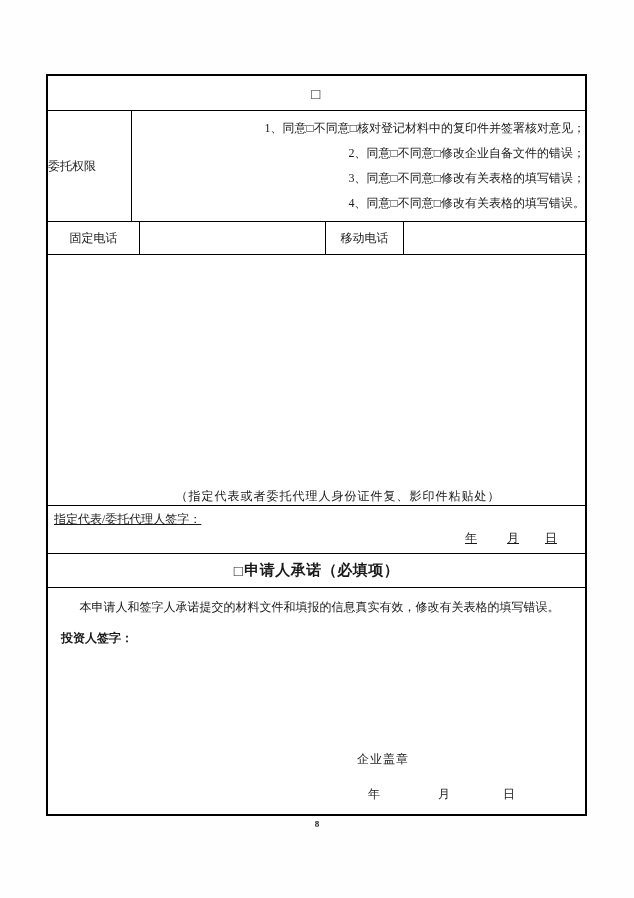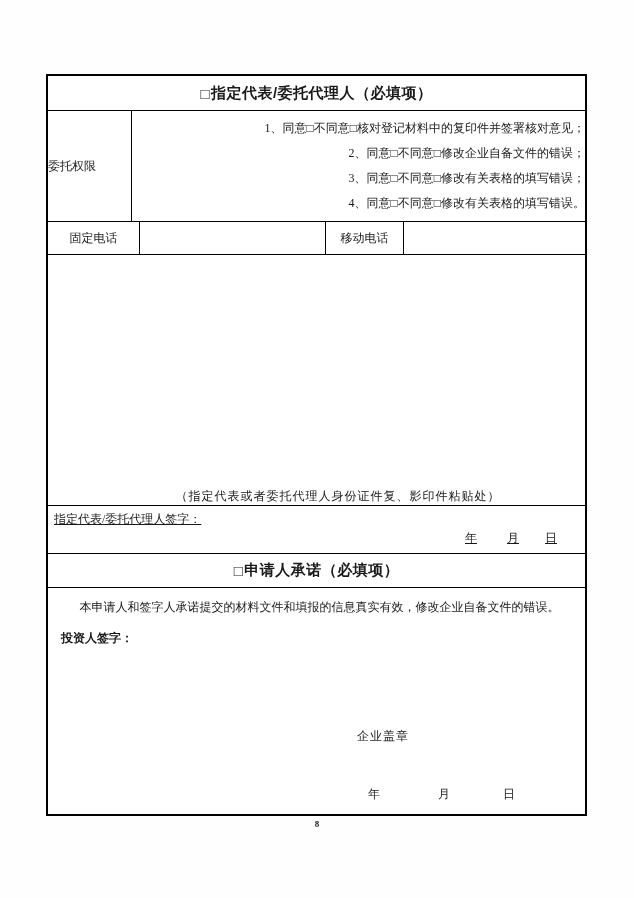--- a/index.html
+++ b/index.html
@@ -97,21 +97,21 @@
     position: relative;
     font-size: 12px;
   }
   .commit-text {
     margin-top: 10px;
     padding: 0 10px;
     text-indent: 1.8em;
     line-height: 18px;
   }
   .investor-sign { margin-top: 14px; padding-left: 13px; font-weight: bold; }
-  .company-seal { position: absolute; top: 140px; left: 309px; letter-spacing: 1px; }
+  .company-seal { position: absolute; top: 163px; left: 309px; letter-spacing: 1px; }
   .bottom-date { position: absolute; top: 198px; left: 0; width: 100%; }
   .bottom-date span { position: absolute; }
   .bd-year  { left: 320px; }
   .bd-month { left: 390px; }
   .bd-day   { left: 455px; }
 
   .page-number {
     position: absolute;
     top: 819px; left: 0;
     width: 634px;
@@ -122,21 +122,20 @@
 </style>
 </head>
 <body>
 
 <div class="sheet">
 
   <div class="form-table">
 
     <div class="trow title-row">
       <span class="cb-title">□</span>
-        <span>指定代表/委托代理人（必填项）</span>
     </div>
 
     <div class="trow auth-row">
       <div class="label-cell">
         <span>委托权限</span>
       </div>
       <div class="auth-list">
         <div class="auth-item">
           <span>1、同意</span><span class="cb">□</span><span>不同意</span><span class="cb">□</span><span>核对登记材料中的复印件并签署核对意见；</span>
         </div>
@@ -175,21 +174,21 @@
         <span class="d-day">日</span>
       </div>
     </div>
 
     <div class="trow title-row">
       <span class="cb-title">□</span>
         <span>申请人承诺（必填项）</span>
     </div>
 
     <div class="trow commit-row">
-      <div class="commit-text">本申请人和签字人承诺提交的材料文件和填报的信息真实有效，修改企业自备文件的错误。</div>
+      <div class="commit-text">本申请人和签字人承诺提交的材料文件和填报的信息真实有效，修改有关表格的填写错误。</div>
       <div class="investor-sign">投资人签字：</div>
       <div class="company-seal">企业盖章</div>
       <div class="bottom-date">
         <span class="bd-year">年</span>
         <span class="bd-month">月</span>
         <span class="bd-day">日</span>
       </div>
     </div>
 
   </div>

